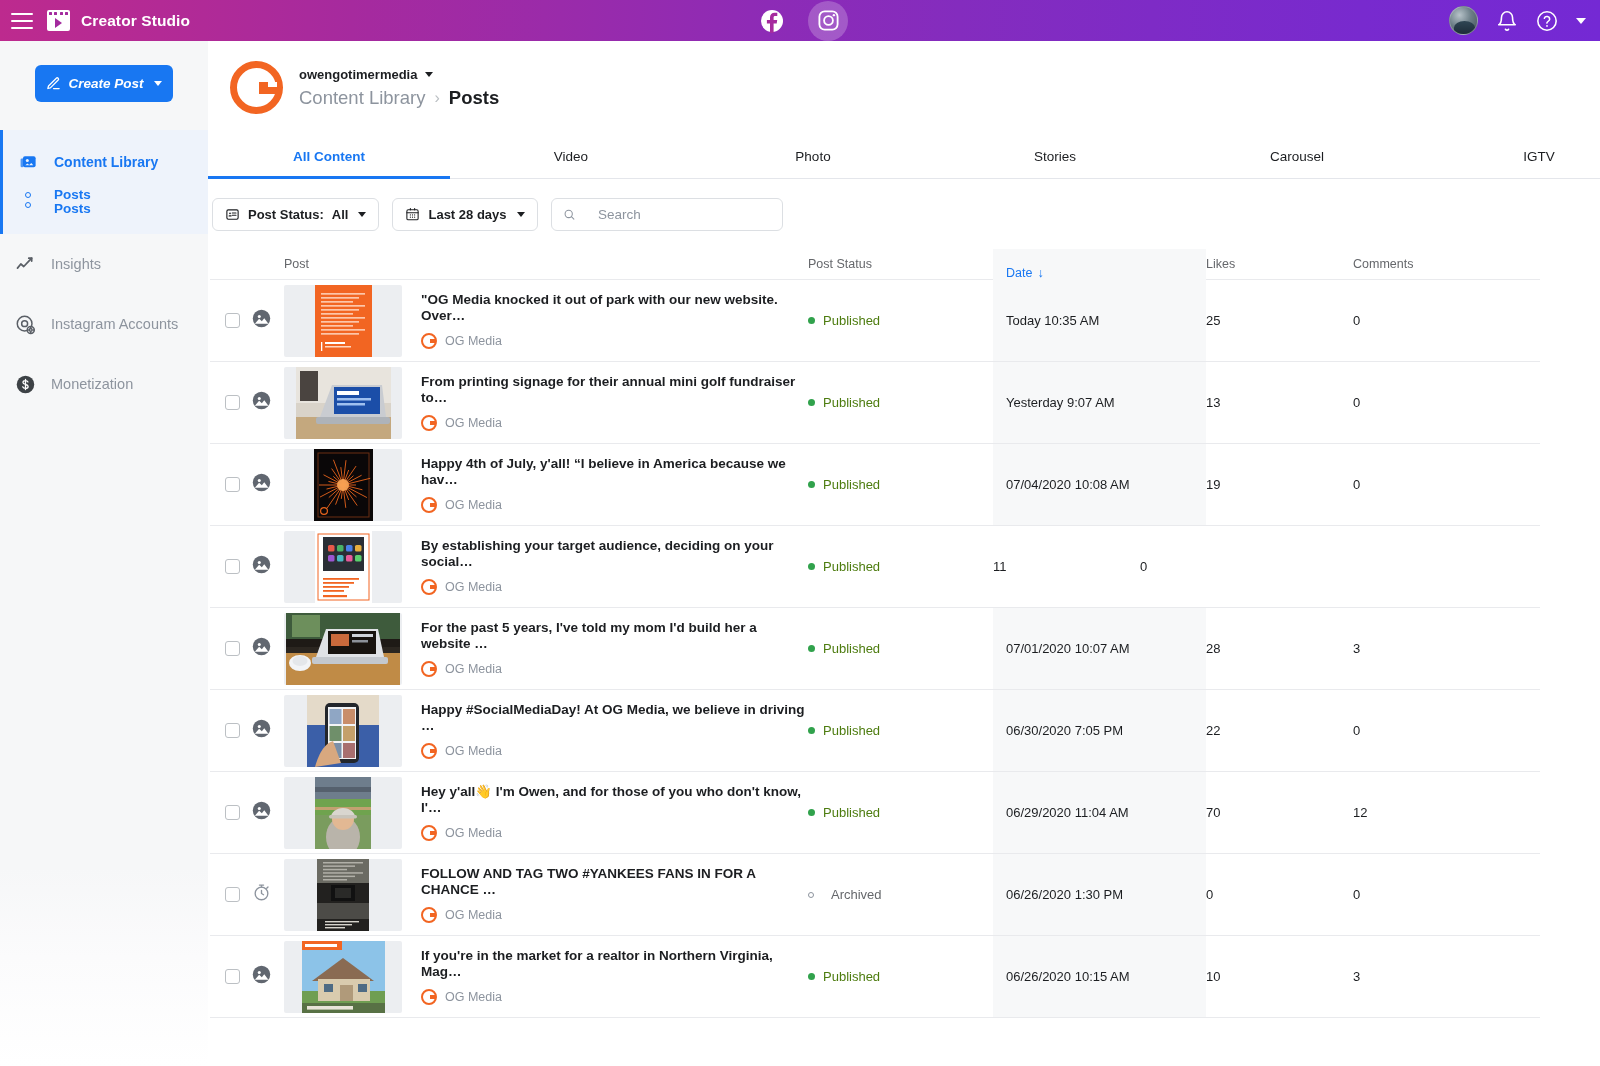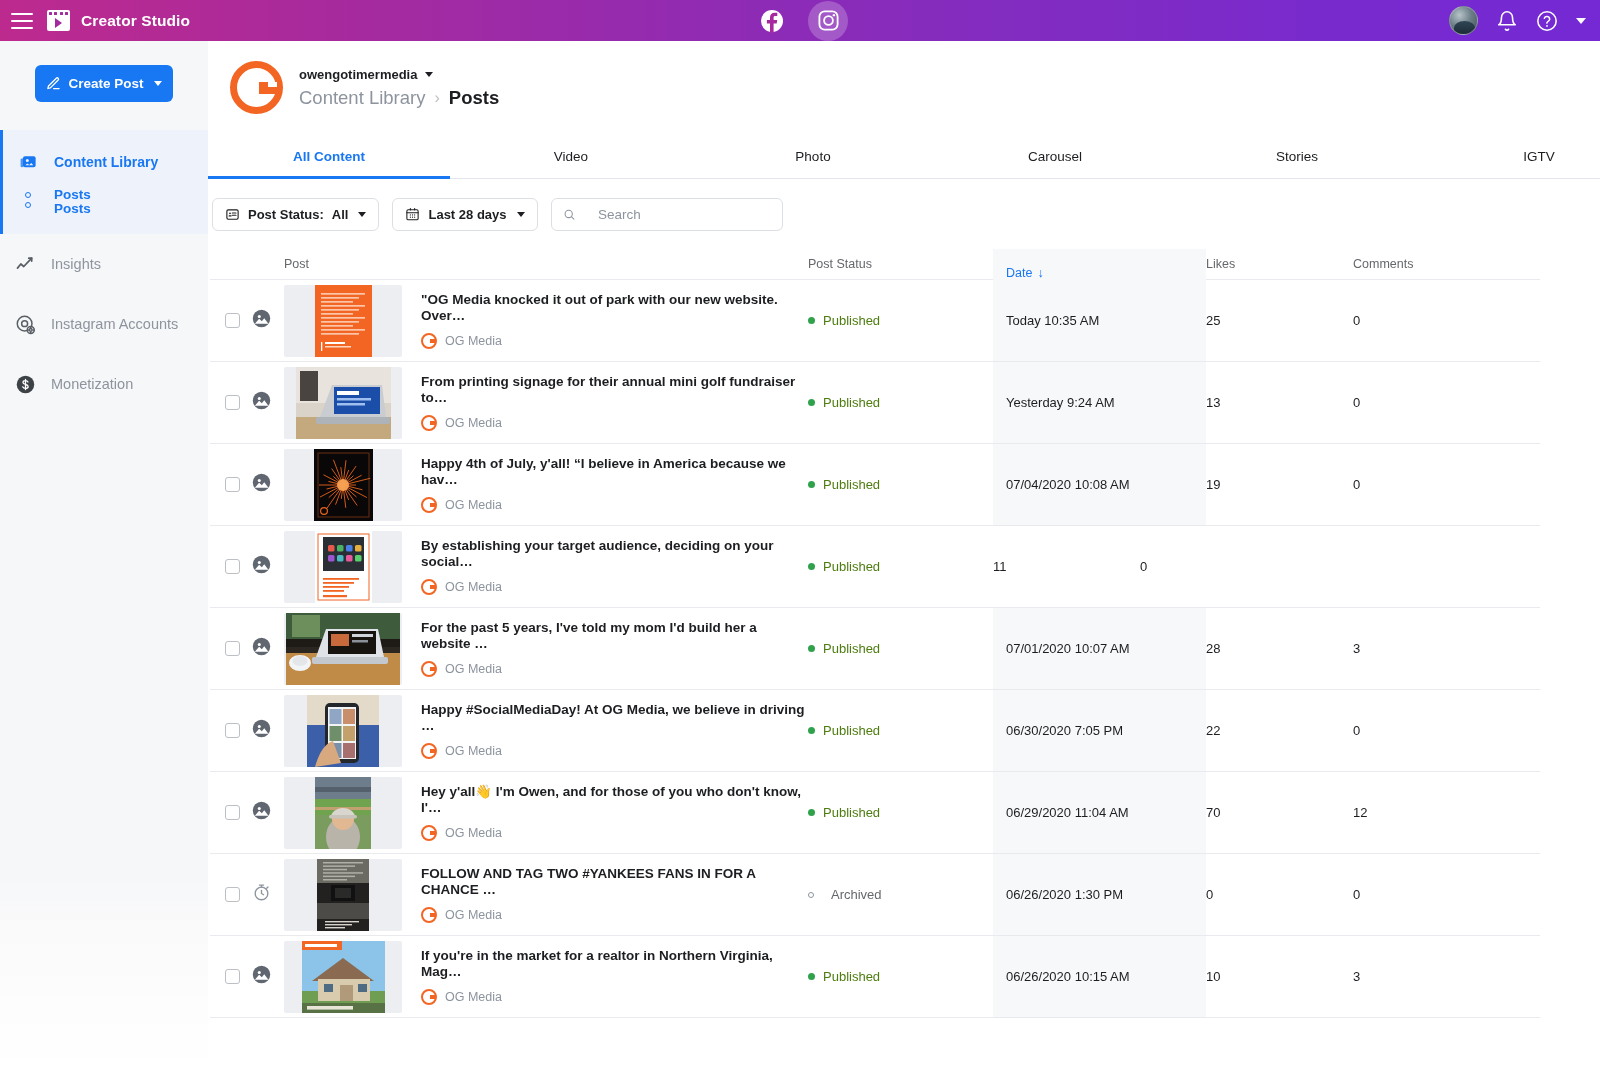--- a/index.html
+++ b/index.html
@@ -82,21 +82,21 @@
     box-shadow: 1px 0 0 rgba(0,0,0,0.03);
   }
   .sidebar-fade{
     position:absolute; top:869px; left:0; width:208px; height:197px;
     background: linear-gradient(180deg,#f6f7f8 0%, #fbfbfc 45%, #ffffff 100%);
   }
   .create-post {
     margin:24px 0 0 35px; width:138px; height:37px;
     background:#1877f2; border-radius:6px; color:#fff;
     display:flex; align-items:center; justify-content:center; gap:7px;
-    font-size:13.5px; font-weight:700; cursor:pointer; border:none;
+    font-size:13.5px; font-weight:700; cursor:pointer; border:none;font-style:italic;
   }
   .create-post .cp-caret{
     width:0;height:0;border-left:4.5px solid transparent;border-right:4.5px solid transparent;
     border-top:5.5px solid #fff; margin-left:3px;
   }
   .nav-group {
     margin-top:28px; background:#eef3fb;
     border-left:3px solid #1877f2; padding:14px 0 18px 0; position:relative;
   }
   .nav-item {
@@ -364,22 +364,22 @@
         <span class="bc-sep">›</span>
         <span class="bc-cur">Posts</span>
       </div>
     </div>
   </div>
 
   <div class="tabs">
     <div class="tab active">All Content</div>
     <div class="tab">Video</div>
     <div class="tab">Photo</div>
+    <div class="tab">Stories</div>
     <div class="tab">Carousel</div>
-    <div class="tab">Stories</div>
     <div class="tab">IGTV</div>
   </div>
 
   <div style="padding-left:2px;">
     <div class="filters">
       <div class="pill">
         <svg width="15" height="15" viewBox="0 0 24 24" fill="none" stroke="#1c1e21" stroke-width="1.8">
           <rect x="3" y="4.5" width="18" height="15" rx="2.2"></rect>
           <circle cx="8" cy="10" r="1.4" fill="#1c1e21" stroke="none"></circle>
           <path d="M11.6 9.6h6M11.6 13.2h6M6.6 14.2h3" stroke-linecap="round"></path>
@@ -516,21 +516,21 @@
         </span>
       </span>
     </div>
     <div class="cell col-status">
       <span class="status pub">
         <span class="dot pub"></span>
         <span class="t">Published</span>
       </span>
     </div>
     <div class="cell col-date">
-      <span class="date-text">Yesterday 9:24 AM</span>
+      <span class="date-text">Yesterday 9:07 AM</span>
     </div>
     <div class="cell col-likes">
       <span class="num">13</span>
     </div>
     <div class="cell col-comm">
       <span class="num">0</span>
     </div>
           </div>
           <div class="row">
     <div class="cell col-check">

